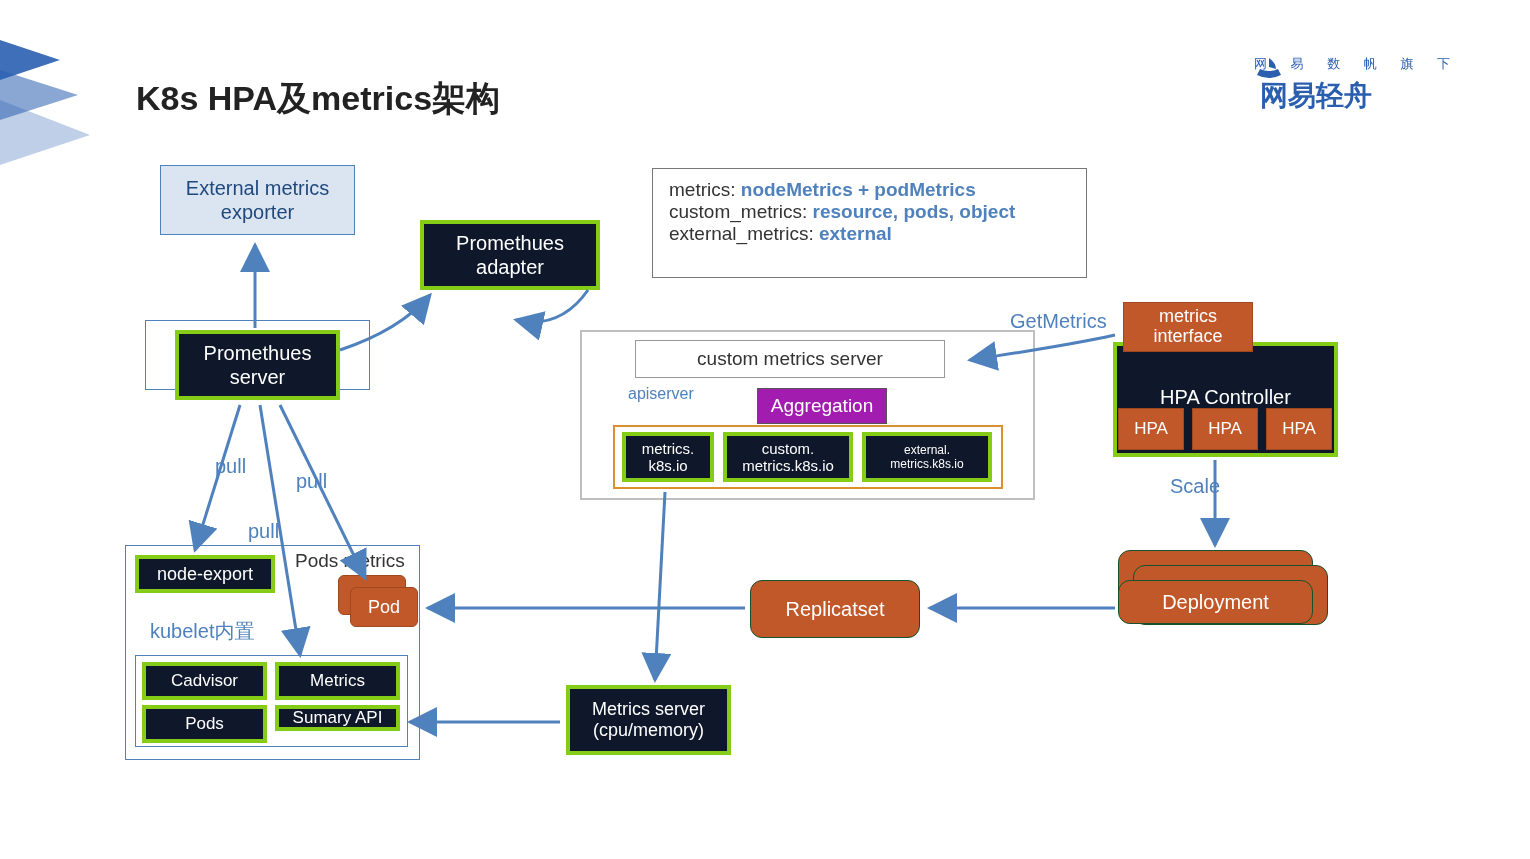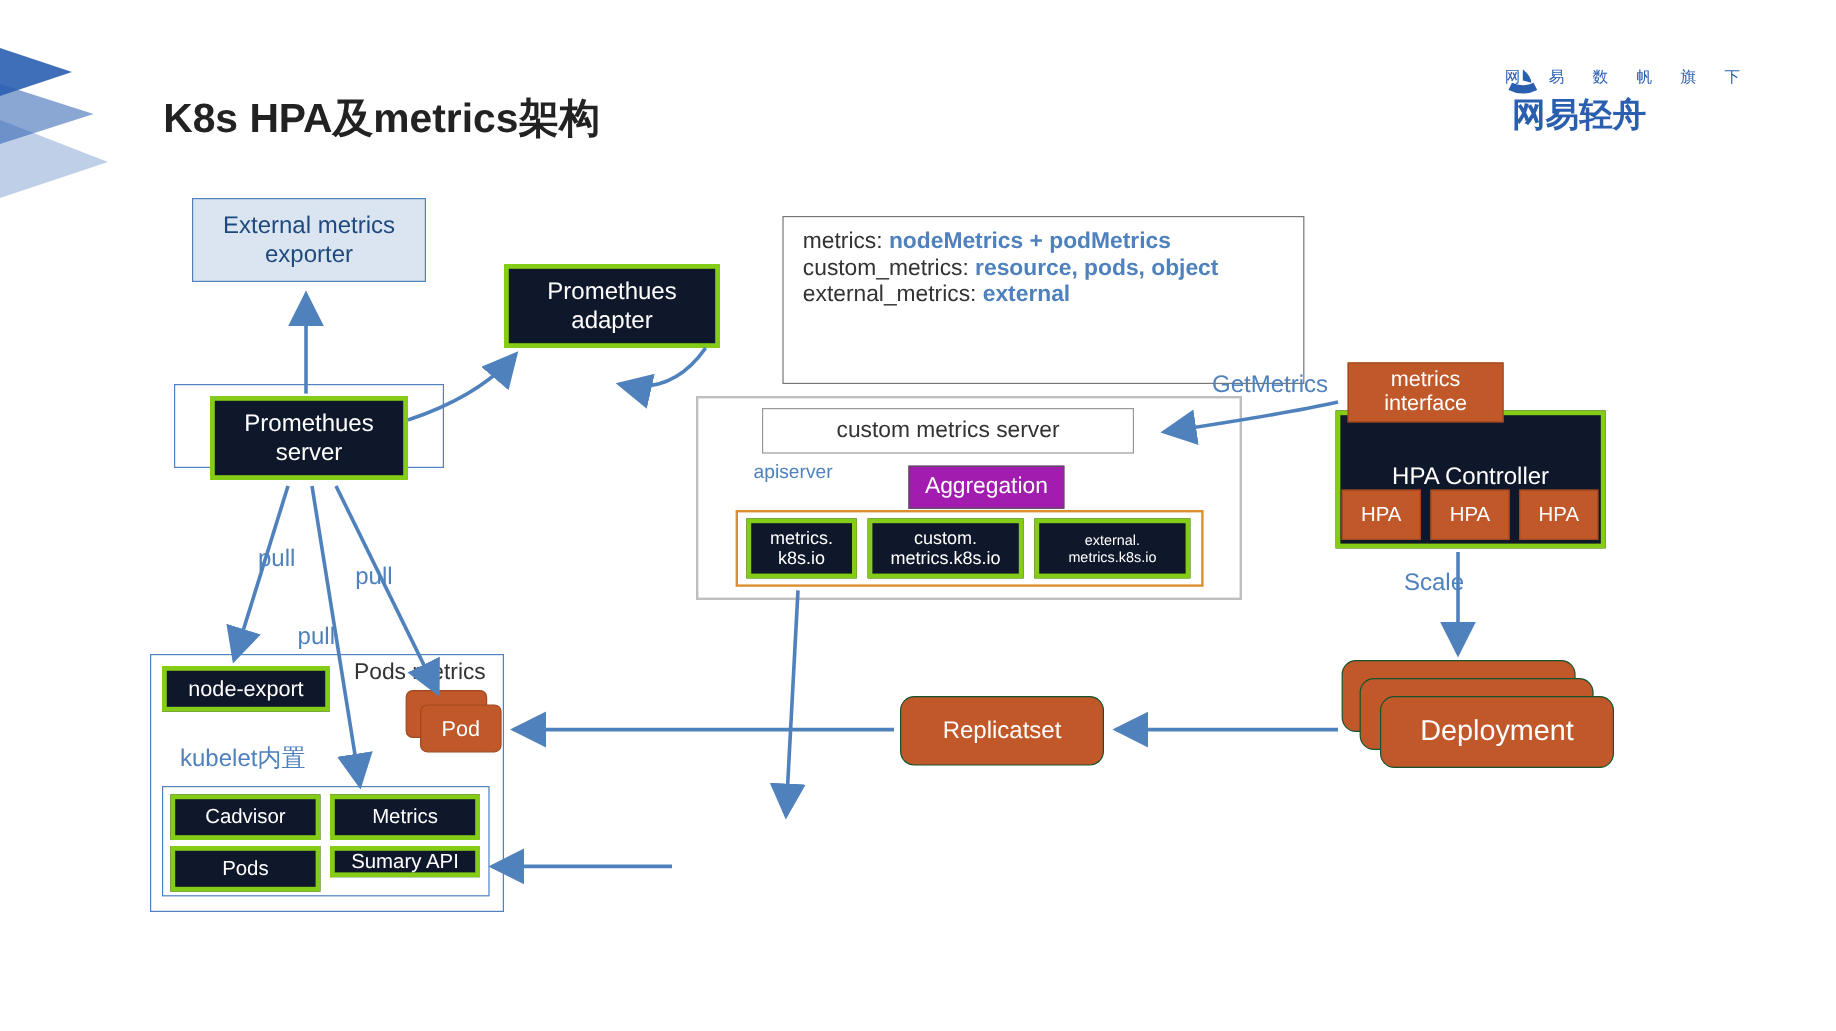--- a/index.html
+++ b/index.html
@@ -43,21 +43,21 @@
     <span>
       <svg width="30" height="26" viewBox="0 0 30 26">
             <path d="M3 20 Q15 26 27 20 L24 14 Q15 18 6 14 Z" fill="#2a5fb0"></path>
             <path d="M15 3 Q22 8 22 14 L15 12 Z" fill="#2a5fb0"></path>
           </svg>
     </span>
     <span>网易轻舟</span>
   </div>
 </div>
 
-<div class="box white" style="left:652px;top:180px;width:435px;height:140px;justify-content:flex-start;padding:10px 16px;flex-direction:column;align-items:flex-start;font-size:19px">
+<div class="box white" style="left:652px;top:168px;width:435px;height:110px;justify-content:flex-start;padding:10px 16px;flex-direction:column;align-items:flex-start;font-size:19px">
   <div><span>metrics:  </span><b class="title-blue">nodeMetrics + podMetrics</b></div>
   <div><span>custom_metrics:  </span><b class="title-blue">resource, pods, object</b></div>
   <div><span>external_metrics:  </span><b class="title-blue">external</b></div>
 </div>
 
 <div class="box light" style="left:160px;top:165px;width:195px;height:70px;font-size:20px;line-height:1.2">External metrics exporter</div>
 <div class="group" style="left:145px;top:320px;width:225px;height:70px"></div>
 <div class="box blue" style="left:175px;top:330px;width:165px;height:70px;font-size:20px;line-height:1.2">Promethues server</div>
 <div class="box blue" style="left:420px;top:220px;width:180px;height:70px;font-size:20px;line-height:1.2">Promethues adapter</div>
 
@@ -78,31 +78,33 @@
 <div class="lbl" style="left:628px;top:385px;font-size:16px">apiserver</div>
 <div class="box grey" style="left:757px;top:388px;width:130px;height:36px;font-size:19px">Aggregation</div>
 <div class="api-group" style="left:613px;top:425px;width:390px;height:64px"></div>
 <div class="box blue" style="left:622px;top:432px;width:92px;height:50px;font-size:15px;white-space:pre-line">metrics.
 k8s.io</div>
 <div class="box blue" style="left:723px;top:432px;width:130px;height:50px;font-size:15px;white-space:pre-line">custom.
 metrics.k8s.io</div>
 <div class="box blue" style="left:862px;top:432px;width:130px;height:50px;font-size:12px;white-space:pre-line">external.
 metrics.k8s.io</div>
 
+<div class="box blue" style="left:566px;top:685px;width:165px;height:70px;font-size:18px;white-space:pre-line">Metrics server
+(cpu/memory)</div>
 <div class="box orange" style="left:750px;top:580px;width:170px;height:58px;font-size:20px">Replicatset</div>
 
 <div class="box blue" style="left:1113px;top:342px;width:225px;height:115px;align-items:flex-start;padding-top:40px;font-size:20px">HPA Controller</div>
 <div class="box orange-sq" style="left:1123px;top:302px;width:130px;height:50px;font-size:18px;line-height:1.1">metrics interface</div>
 <div class="box orange-sq" style="left:1118px;top:408px;width:66px;height:42px;font-size:17px">HPA</div>
 <div class="box orange-sq" style="left:1192px;top:408px;width:66px;height:42px;font-size:17px">HPA</div>
 <div class="box orange-sq" style="left:1266px;top:408px;width:66px;height:42px;font-size:17px">HPA</div>
 
 <div class="box orange" style="left:1118px;top:550px;width:195px;height:60px"></div>
 <div class="box orange" style="left:1133px;top:565px;width:195px;height:60px"></div>
-<div class="box orange" style="left:1150px;top:580px;width:195px;height:60px;font-size:24px">Deployment</div>
+<div class="box orange" style="left:1118px;top:580px;width:195px;height:44px;font-size:20px">Deployment</div>
 
 <div class="lbl" style="left:215px;top:455px">pull</div>
 <div class="lbl" style="left:248px;top:520px">pull</div>
 <div class="lbl" style="left:296px;top:470px">pull</div>
 <div class="lbl" style="left:1010px;top:310px">GetMetrics</div>
 <div class="lbl" style="left:1170px;top:475px">Scale</div>
 
 <svg width="1530" height="859">
   <defs>
     <marker id="ah" markerWidth="12" markerHeight="12" refX="9" refY="5" orient="auto">

